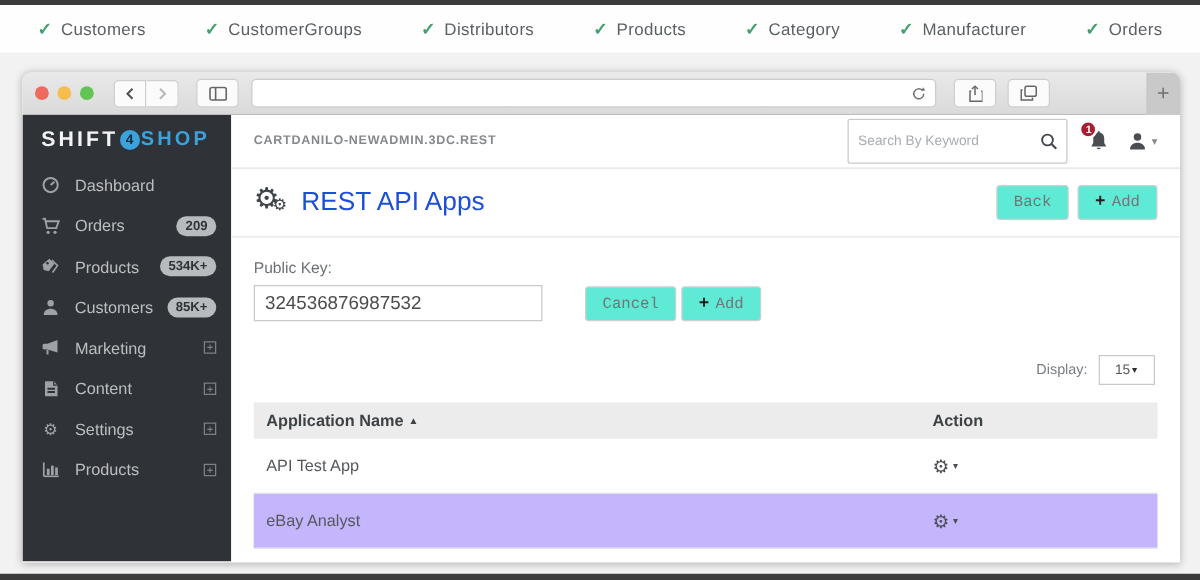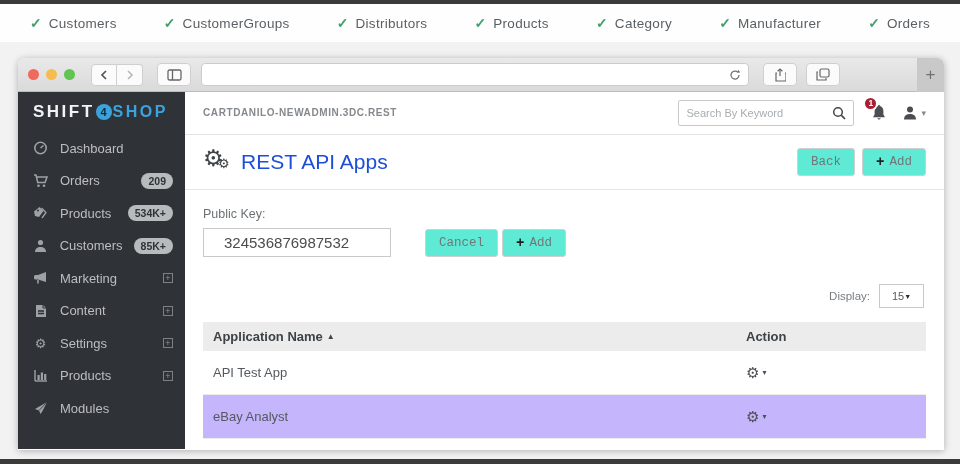--- a/index.html
+++ b/index.html
@@ -59,21 +59,21 @@
   .badge { margin-left:auto; background:#b8bbbd; color:#2f3338; font-size:10.5px; font-weight:bold;
            border-radius:9px; padding:2px 7px; }
   .expand { margin-left:auto; width:10px; height:10px; border:1px solid #7d8084; color:#8d9094;
             font-size:9px; line-height:8px; text-align:center; }
 
   
   .main { flex:1; background:#fff; display:flex; flex-direction:column; }
   .adm-header { height:45px; border-bottom:1px solid #e2e2e2; display:flex; align-items:center; padding:0 18px; }
   .hostname { font-size:10px; font-weight:bold; color:#85898d; letter-spacing:.6px; }
   .adm-right { margin-left:auto; display:flex; align-items:center; }
-  .searchbox { width:176px; height:26px; border:1px solid #c9c9c9; border-radius:2px; display:flex;
+  .searchbox { width:176px; height:36px; border:1px solid #c9c9c9; border-radius:2px; display:flex;
                align-items:center; padding:0 7px; }
   .searchbox input { border:none; outline:none; flex:1; font-size:11px; color:#777;
                      font-family:"Liberation Sans",sans-serif; }
   .searchbox input::placeholder { color:#a9adb0; }
   .bellwrap { position:relative; margin-left:16px; }
   .notif { position:absolute; top:-8px; left:-7px; width:15px; height:15px; background:#a81e33;
            border:2px solid #fff; border-radius:50%; color:#fff; font-size:8.5px; font-weight:bold;
            display:flex; align-items:center; justify-content:center; }
   .userwrap { margin-left:14px; display:flex; align-items:center; gap:3px; color:#85898d; font-size:9px; }
 
@@ -84,21 +84,21 @@
   .page-title { font-size:21px; color:#1d4ed8; font-weight:400; margin-left:8px; }
   .title-actions { margin-left:auto; display:flex; gap:7px; }
   .btn { background:#5eead4; border:1px solid #cfcfcf; border-radius:3px; color:#71767a; font-size:12.5px;
          height:28px; padding:0 13px; display:flex; align-items:center; gap:5px; cursor:pointer;
          font-family:Liberation Mono, monospace; }
   .btn .plus { color:#1d1d1d; font-weight:bold; font-size:14px; }
 
   .formsec { padding:17px 18px 0 18px; }
   .form-label { font-size:12.5px; color:#6c7175; margin-bottom:7px; }
   .form-row { display:flex; align-items:center; }
-  .keyinput { width:188px; height:29px; border:1px solid #c9c9c9; padding:0 20px; font-size:15px;
+  .keyinput { width:231px; height:29px; border:1px solid #c9c9c9; padding:0 8px; font-size:15px;
               color:#4c4c4c; font-family:"Liberation Sans",sans-serif; outline:none; }
   .form-row .btn.cancel { margin-left:34px; }
   .form-row .btn.add { margin-left:4px; }
 
   .displayrow { display:flex; align-items:center; justify-content:flex-end; padding:0 20px; margin-top:27px; }
   .displayrow .dlabel { font-size:11.5px; color:#787d81; margin-right:9px; }
   .selectbox { width:45px; height:24px; border:1px solid #c9c9c9; display:flex; align-items:center;
                justify-content:center; padding:0 6px; cursor:pointer; }
   .selectbox .val { font-size:11px; color:#55595d; }
   .selectbox .car { font-size:7px; color:#2d2d2d; }
@@ -299,29 +299,20 @@
                 <line x1="1" y1="12" x2="13" y2="12" stroke="#9ea1a5" stroke-width="1.4"></line>
                 <rect x="3.5" y="6" width="2.2" height="5" fill="#9ea1a5" stroke="none"></rect>
                 <rect x="6.8" y="3.5" width="2.2" height="7.5" fill="#9ea1a5" stroke="none"></rect>
                 <rect x="10.1" y="5" width="2.2" height="6" fill="#9ea1a5" stroke="none"></rect>
               </svg>
           </span>
           <span>Products</span>
           <span class="expand">+</span>
         </div>
 
-        <div class="nav-item">
-          <span class="ic">
-            <svg class="icn" width="14" height="14" viewBox="0 0 14 14">
-                <path d="M13 1 L1 8 l4 1.5 1.5 3.5 2-3z" fill="#9ea1a5" stroke="none"></path>
-                <path d="M5 9.5 13 1" stroke="#2f3338" stroke-width=".8"></path>
-              </svg>
-          </span>
-          <span>Modules</span>
-        </div>
       </div>
 
       <div class="main">
         <div class="adm-header">
           <span class="hostname">CARTDANILO-NEWADMIN.3DC.REST</span>
           <div class="adm-right">
             <div class="searchbox">
               <input placeholder="Search By Keyword" style="">
               <svg class="icn" width="14" height="14" viewBox="0 0 14 14">
                   <circle cx="6" cy="6" r="4.3" fill="none" stroke="#43474b" stroke-width="1.5"></circle>

